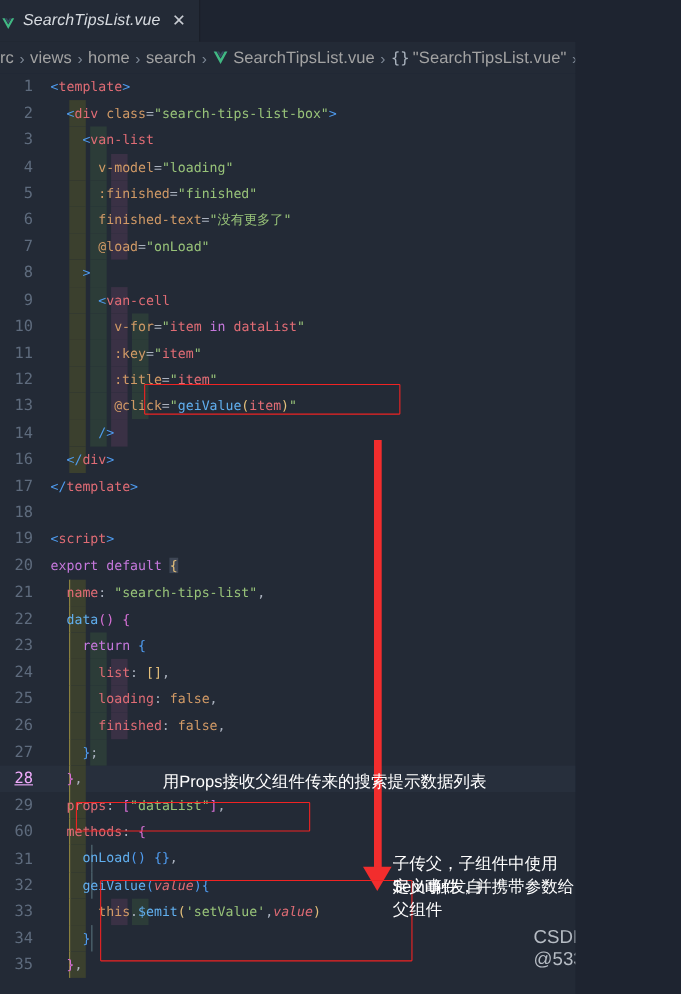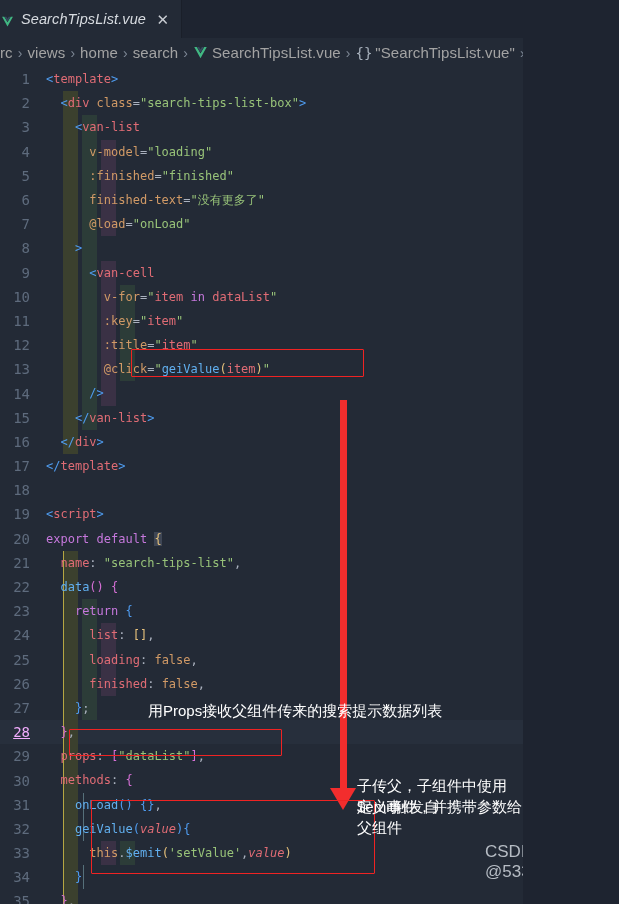--- a/index.html
+++ b/index.html
@@ -253,21 +253,20 @@
     <div class="line"><span class="ibg g1" style="left:63px;width:15px"></span><span class="ibg g2" style="left:82px;width:15px"></span><span class="ibg g3" style="left:101px;width:15px"></span><span class="ibg g2" style="left:120px;width:15px"></span><span class="ln">10</span><span class="code">        <span class="t-attr">v-for</span><span class="t-plain">=</span><span class="t-str">"</span><span class="t-var">item</span> <span class="t-kw">in</span> <span class="t-var">dataList</span><span class="t-str">"</span></span></div>
 
     <div class="line"><span class="ibg g1" style="left:63px;width:15px"></span><span class="ibg g2" style="left:82px;width:15px"></span><span class="ibg g3" style="left:101px;width:15px"></span><span class="ibg g2" style="left:120px;width:15px"></span><span class="ln">11</span><span class="code">        <span class="t-attr">:key</span><span class="t-plain">=</span><span class="t-str">"</span><span class="t-var">item</span><span class="t-str">"</span></span></div>
 
     <div class="line"><span class="ibg g1" style="left:63px;width:15px"></span><span class="ibg g2" style="left:82px;width:15px"></span><span class="ibg g3" style="left:101px;width:15px"></span><span class="ibg g2" style="left:120px;width:15px"></span><span class="ln">12</span><span class="code">        <span class="t-attr">:title</span><span class="t-plain">=</span><span class="t-str">"</span><span class="t-var">item</span><span class="t-str">"</span></span></div>
 
     <div class="line"><span class="ibg g1" style="left:63px;width:15px"></span><span class="ibg g2" style="left:82px;width:15px"></span><span class="ibg g3" style="left:101px;width:15px"></span><span class="ibg g2" style="left:120px;width:15px"></span><span class="ln">13</span><span class="code">        <span class="t-attr">@click</span><span class="t-plain">=</span><span class="t-str">"</span><span class="t-fn">geiValue</span><span class="t-brack-y">(</span><span class="t-var">item</span><span class="t-brack-y">)</span><span class="t-str">"</span></span></div>
 
     <div class="line"><span class="ibg g1" style="left:63px;width:15px"></span><span class="ibg g2" style="left:82px;width:15px"></span><span class="ibg g3" style="left:101px;width:15px"></span><span class="ln">14</span><span class="code">      <span class="t-angle">/&gt;</span></span></div>
 
-    <div class="line"><span class="ibg g1" style="left:63px;width:15px"></span><span class="ibg g2" style="left:82px;width:15px"></span><span class="ln">15</span><span class="code">    <span class="t-angle">&lt;/</span><span class="t-tag">van-list</span><span class="t-angle">&gt;</span></span></div>
 
     <div class="line"><span class="ibg g1" style="left:63px;width:15px"></span><span class="ln">16</span><span class="code">  <span class="t-angle">&lt;/</span><span class="t-tag">div</span><span class="t-angle">&gt;</span></span></div>
 
     <div class="line"><span class="ln">17</span><span class="code"><span class="t-angle">&lt;/</span><span class="t-tag">template</span><span class="t-angle">&gt;</span></span></div>
 
     <div class="line"><span class="ln">18</span><span class="code"></span></div>
 
     <div class="line"><span class="ln">19</span><span class="code"><span class="t-angle">&lt;</span><span class="t-tag">script</span><span class="t-angle">&gt;</span></span></div>
 
     <div class="line"><span class="ln">20</span><span class="code"><span class="t-kw">export</span> <span class="t-kw">default</span> <span class="t-brack-y" style="background:#3e4655">{</span></span></div>
@@ -283,21 +282,21 @@
     <div class="line"><span class="vline y" style="left:63px"></span><span class="ibg g1" style="left:64px;width:14px"></span><span class="ibg g2" style="left:82px;width:15px"></span><span class="ibg g3" style="left:101px;width:15px"></span><span class="ln">25</span><span class="code">      <span class="t-prop">loading</span><span class="t-plain">:</span> <span class="t-attr">false</span><span class="t-plain">,</span></span></div>
 
     <div class="line"><span class="vline y" style="left:63px"></span><span class="ibg g1" style="left:64px;width:14px"></span><span class="ibg g2" style="left:82px;width:15px"></span><span class="ibg g3" style="left:101px;width:15px"></span><span class="ln">26</span><span class="code">      <span class="t-prop">finished</span><span class="t-plain">:</span> <span class="t-attr">false</span><span class="t-plain">,</span></span></div>
 
     <div class="line"><span class="vline y" style="left:63px"></span><span class="ibg g1" style="left:64px;width:14px"></span><span class="ibg g2" style="left:82px;width:15px"></span><span class="ln">27</span><span class="code">    <span class="t-brack-b">}</span><span class="t-plain">;</span></span></div>
 
     <div class="line active"><span class="vline y" style="left:63px"></span><span class="ibg g1" style="left:64px;width:14px"></span><span class="ln">28</span><span class="code">  <span class="t-brack-m">}</span><span class="t-plain">,</span></span></div>
 
     <div class="line"><span class="vline y" style="left:63px"></span><span class="ibg g1" style="left:64px;width:14px"></span><span class="ln">29</span><span class="code">  <span class="t-prop">props</span><span class="t-plain">:</span> <span class="t-brack-m">[</span><span class="t-str">"dataList"</span><span class="t-brack-m">]</span><span class="t-plain">,</span></span></div>
 
-    <div class="line"><span class="vline y" style="left:63px"></span><span class="ibg g1" style="left:64px;width:14px"></span><span class="ln">30</span><span class="code">  <span class="t-prop">methods</span><span class="t-plain">:</span> <span class="t-brack-m">{</span></span></div>
+    <div class="line"><span class="vline y" style="left:63px"></span><span class="ibg g1" style="left:64px;width:14px"></span><span class="ln">60</span><span class="code">  <span class="t-prop">methods</span><span class="t-plain">:</span> <span class="t-brack-m">{</span></span></div>
 
     <div class="line"><span class="vline y" style="left:63px"></span><span class="ibg g1" style="left:64px;width:14px"></span><span class="vline t" style="left:83px"></span><span class="ln">31</span><span class="code">    <span class="t-fn">onLoad</span><span class="t-brack-b">()</span> <span class="t-brack-b">{}</span><span class="t-plain">,</span></span></div>
 
     <div class="line"><span class="vline y" style="left:63px"></span><span class="ibg g1" style="left:64px;width:14px"></span><span class="vline t" style="left:83px"></span><span class="ln">32</span><span class="code">    <span class="t-fn">geiValue</span><span class="t-brack-b">(</span><span class="t-var t-italic">value</span><span class="t-brack-b">)</span><span class="t-brack-b">{</span></span></div>
 
     <div class="line"><span class="vline y" style="left:63px"></span><span class="ibg g1" style="left:64px;width:14px"></span><span class="ibg g3" style="left:101px;width:15px"></span><span class="ibg g2" style="left:120px;width:15px"></span><span class="ln">33</span><span class="code">      <span class="t-attr">this</span><span class="t-plain">.</span><span class="t-fn">$emit</span><span class="t-brack-y">(</span><span class="t-str">'setValue'</span><span class="t-plain">,</span><span class="t-var t-italic">value</span><span class="t-brack-y">)</span></span></div>
 
     <div class="line"><span class="vline y" style="left:63px"></span><span class="ibg g1" style="left:64px;width:14px"></span><span class="vline t" style="left:83px"></span><span class="ln">34</span><span class="code">    <span class="t-brack-b">}</span></span></div>
 
     <div class="line"><span class="vline y" style="left:63px"></span><span class="ibg g1" style="left:64px;width:14px"></span><span class="ln">35</span><span class="code">  <span class="t-brack-m">}</span><span class="t-plain">,</span></span></div>

